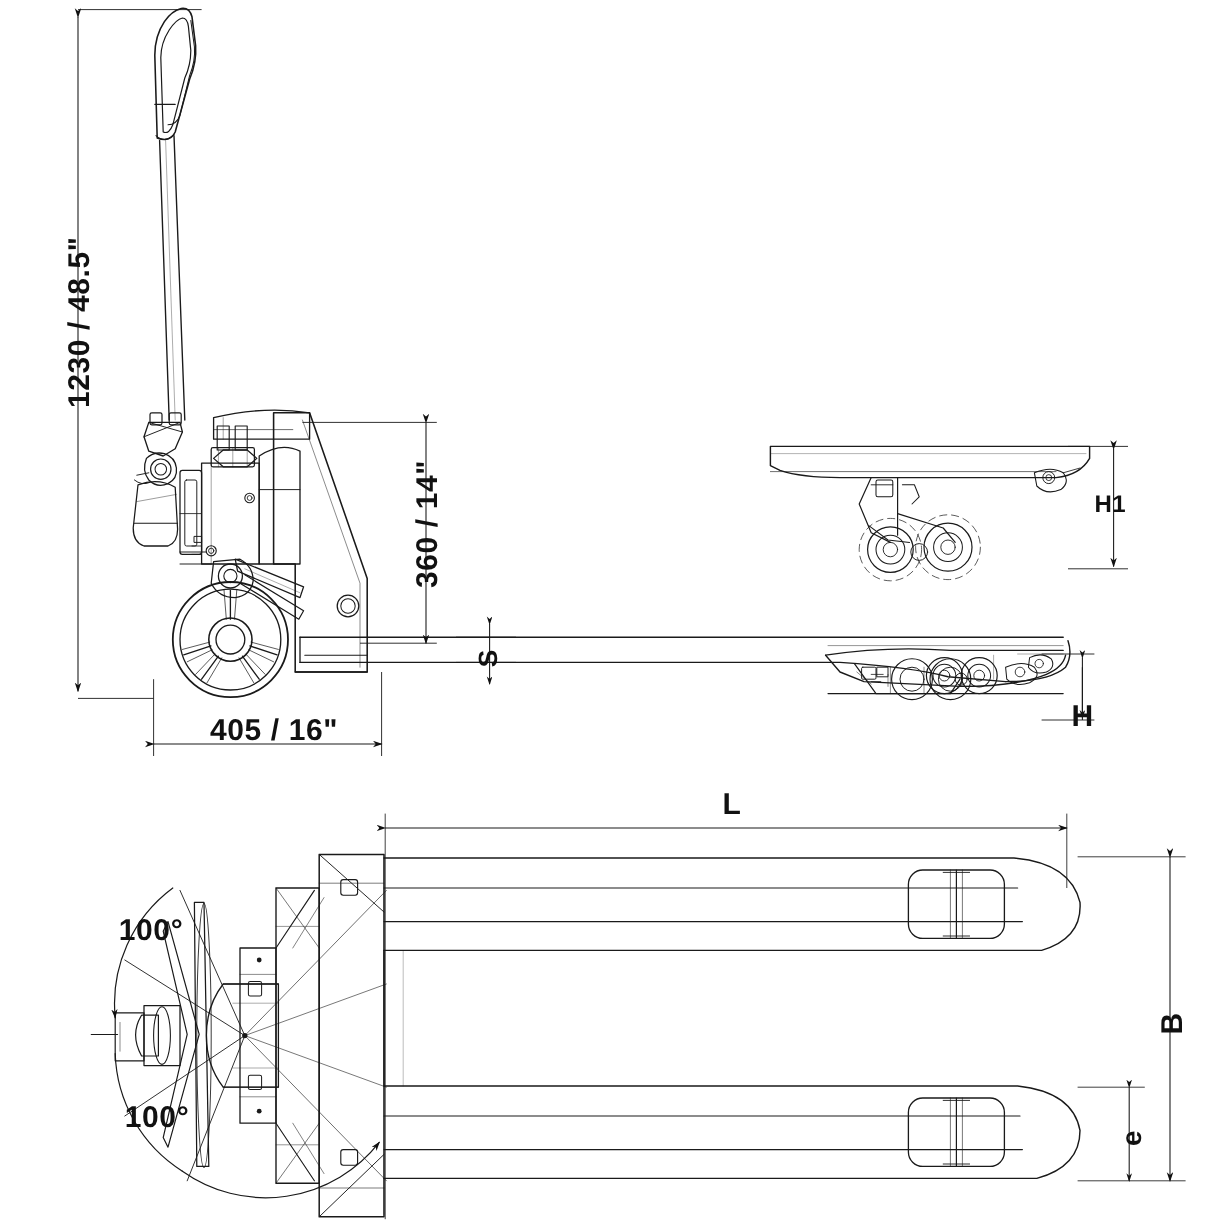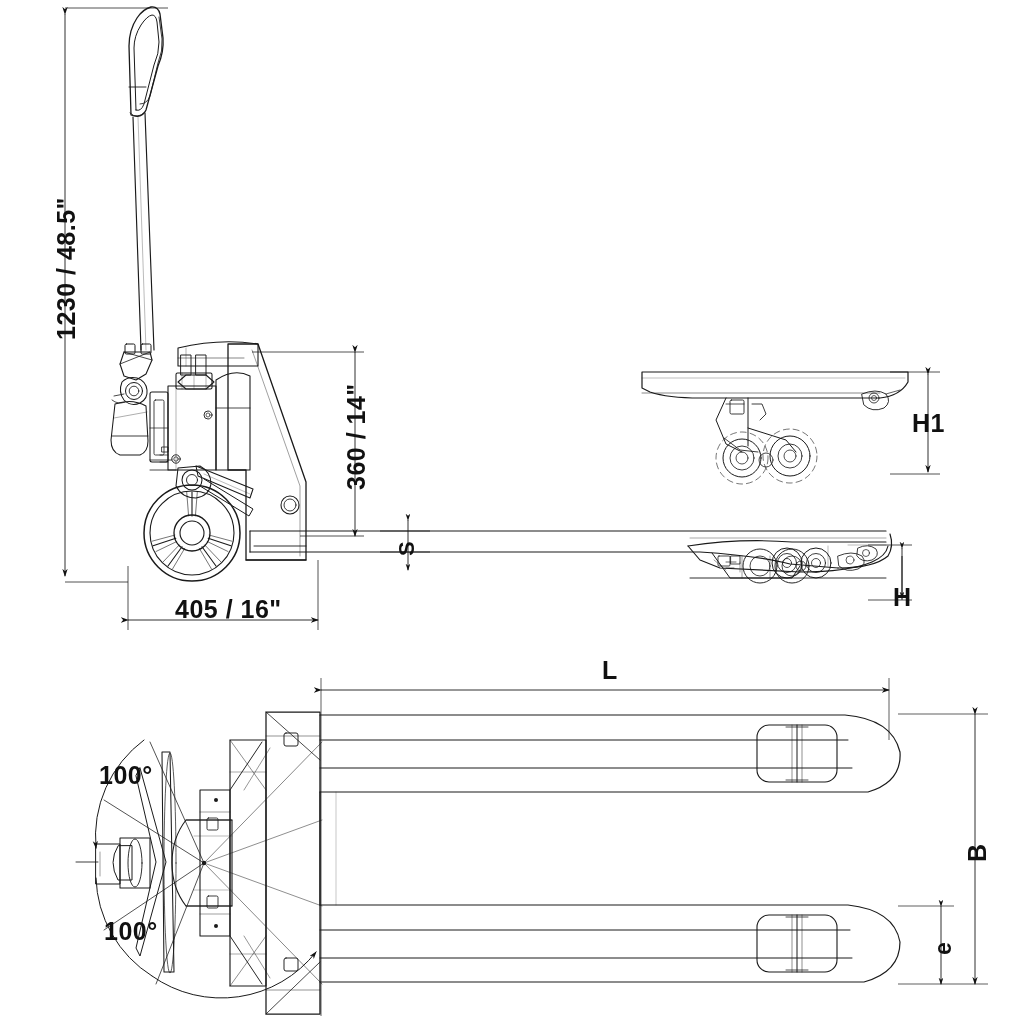--- a/index.html
+++ b/index.html
@@ -365,21 +365,21 @@
 </svg>
 
 <div class="lbl vert" style="left:54px; top:340px; font-size:25px; transform:rotate(-90deg);">1230 / 48.5"</div>
 
 <div class="lbl vert" style="left:344px; top:490px; font-size:25px; transform:rotate(-90deg);">360 / 14"</div>
 
 <div class="lbl" style="left:175px; top:597px; font-size:25px;">405 / 16"</div>
 
 <div class="lbl vert" style="left:396px; top:556px; font-size:22px; transform:rotate(-90deg);">S</div>
 
-<div class="lbl" style="left:912px; top:411px; font-size:25px;">H1</div>
+<div class="lbl" style="left:912px; top:411px; font-size:20px;">H1</div>
 
 <div class="lbl" style="left:893px; top:585px; font-size:25px;">H</div>
 
 <div class="lbl" style="left:602px; top:658px; font-size:25px;">L</div>
 
 <div class="lbl vert" style="left:965px; top:862px; font-size:25px; transform:rotate(-90deg);">B</div>
 
 <div class="lbl vert" style="left:932px; top:955px; font-size:23px; transform:rotate(-90deg);">e</div>
 
 <div class="lbl" style="left:99px; top:763px; font-size:25px;">100°</div>

